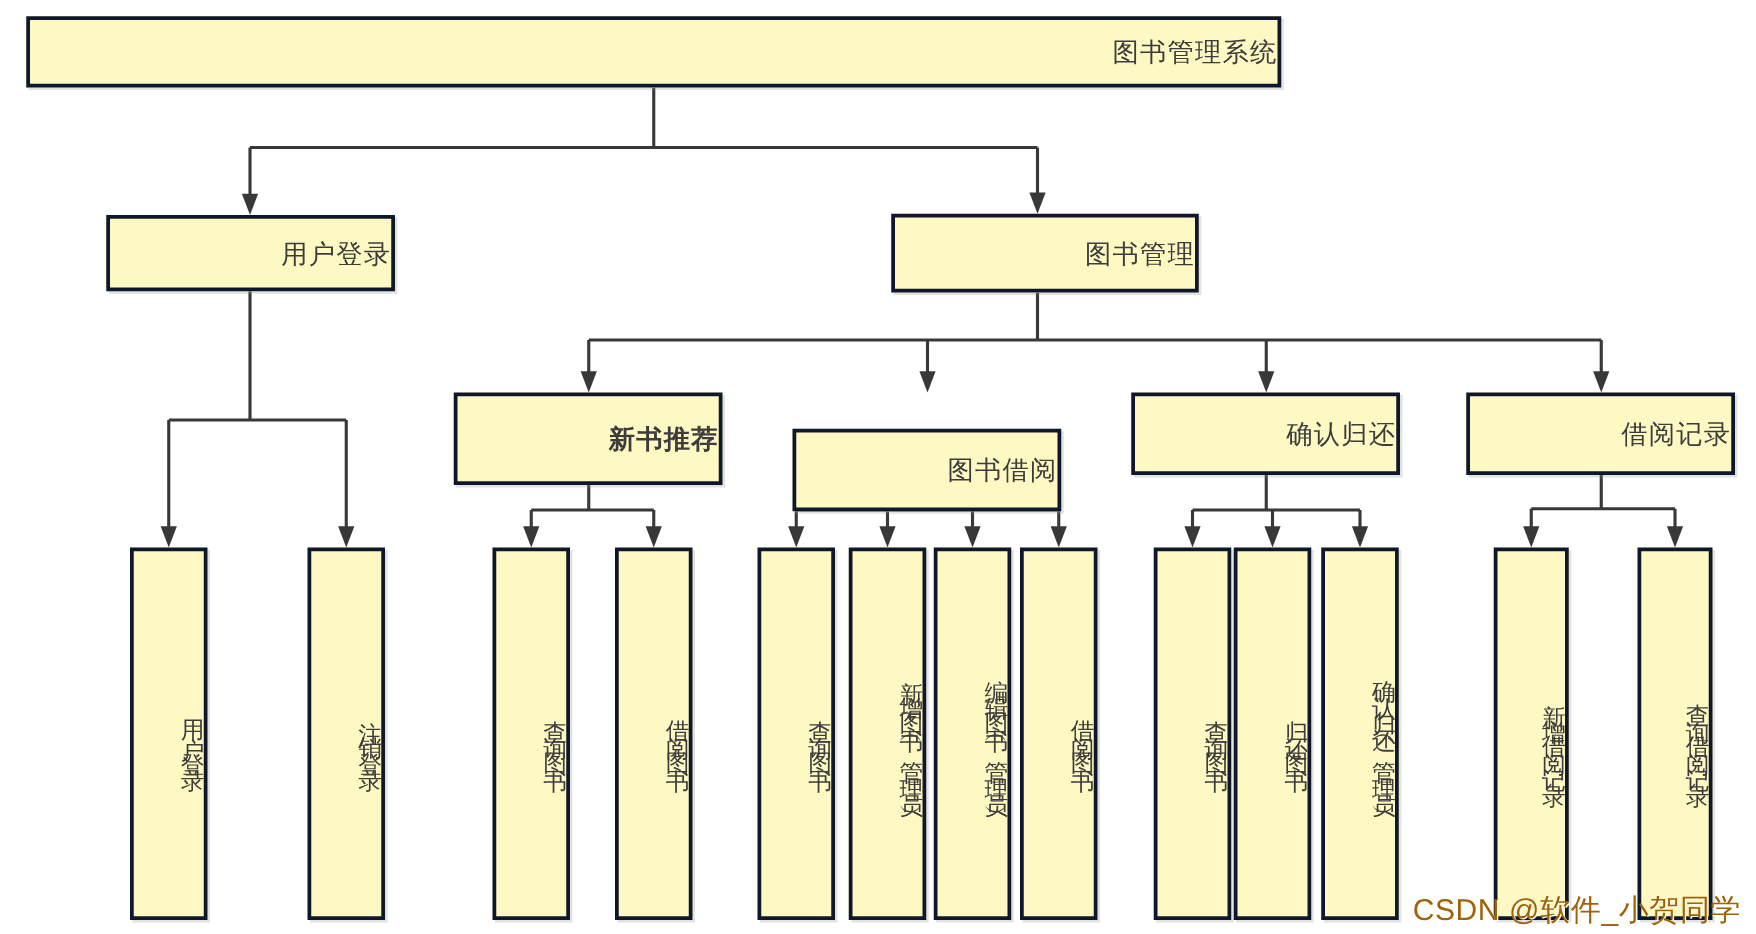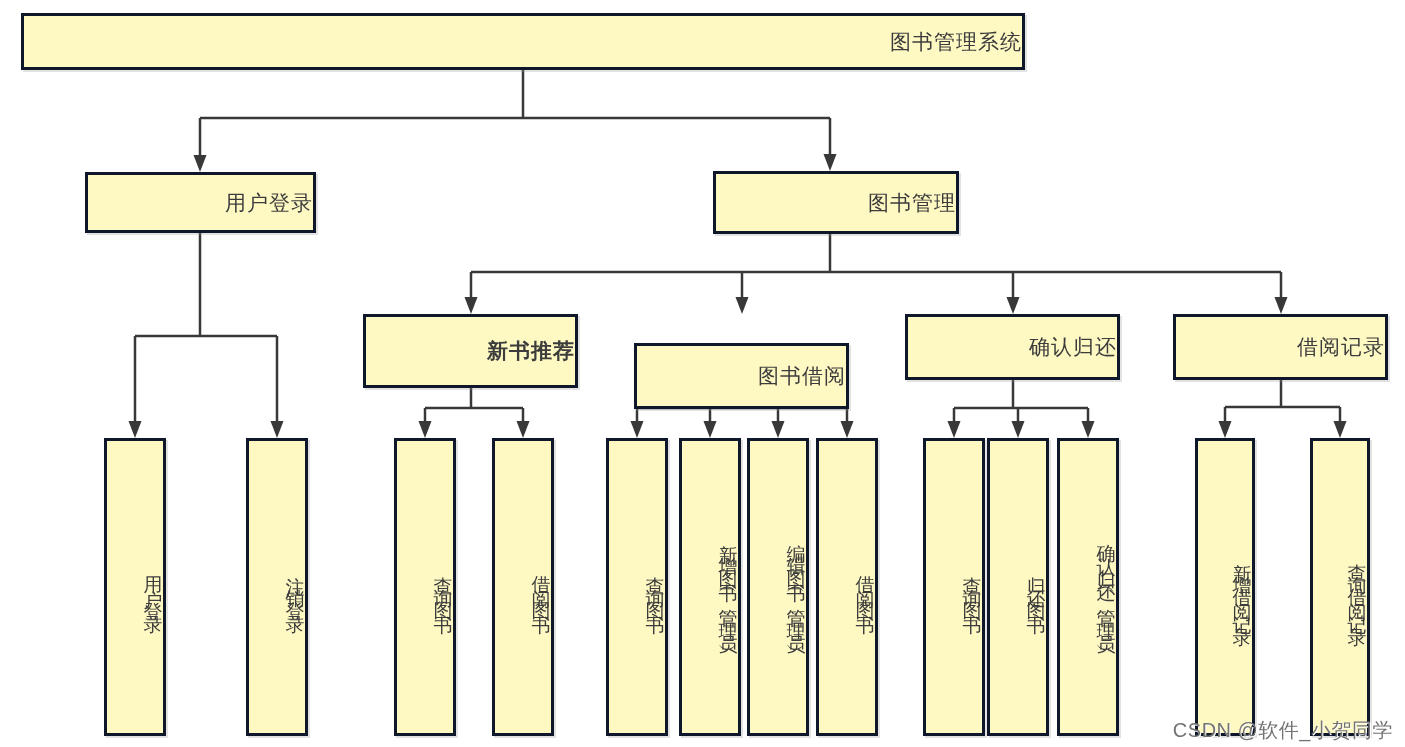--- a/index.html
+++ b/index.html
@@ -38,22 +38,22 @@
     text-orientation: mixed;
     font-size: 19px;
     line-height: 1;
     letter-spacing: 13px;
     white-space: nowrap;
   }
   #watermark {
     position: absolute;
     right: 12px;
     bottom: 3px;
-    font-size: 20px;
-    color: #737373;
+    font-size: 24px;
+    color: #a16207;
     letter-spacing: 0.5px;
     text-shadow: 1px 1px 0 #ffffff;
     white-space: nowrap;
     margin-left: 48px;
   }
 </style>
 </head>
 <body>
 
 <div id="stage">

